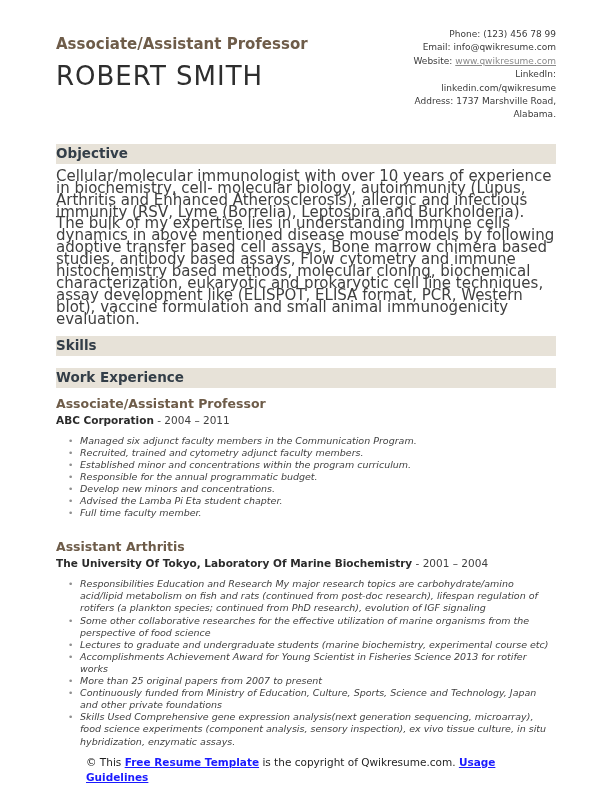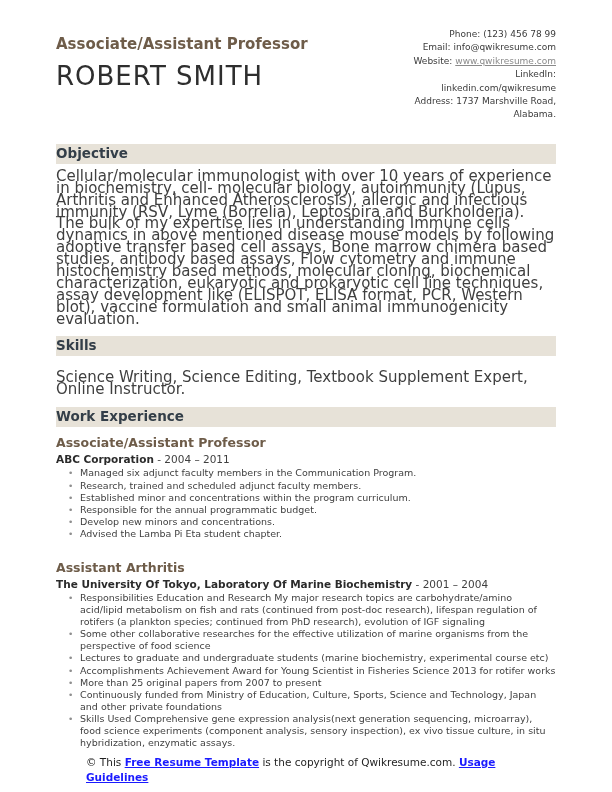--- a/index.html
+++ b/index.html
@@ -25,21 +25,21 @@
   .sec-skills { margin-top:10px; }
   .sec-work { margin-top:12px; }
   
   .body-text { font-size:15px; line-height:11.9px; margin:7px 0 0 0; color:#3f3f3f; }
   .skills-text { margin-top:16px; }
   
   .job-title { font-size:12.5px; font-weight:bold; color:var(--accent,#6E5C49); margin:8px 0 0 0; }
   .job-meta { font-size:10.5px; margin-top:3px; color:#2f2f2f; line-height:13px; }
   .company { font-weight:bold; color:#2b2b2b; }
   .dates { font-weight:normal; color:#3f3f3f;text-align:right; }
-  ul.bullets { list-style:none; margin:1px 0 0 0; padding:0 0 0 24px; font-size:9.5px; line-height:12.1px; color:#3f3f3f; }
+  ul.bullets { list-style:none; margin:8px 0 0 0; padding:0 0 0 24px; font-size:9.5px; line-height:12.1px; color:#3f3f3f;font-style:italic; }
   ul.bullets li { position:relative; }
   ul.bullets li::before {
     content:"\2022"; position:absolute; left:-12px; top:0;
     color:#8f8f8f; font-size:9px;
   }
   .job2 { margin-top:20px; }
   
   .page-footer {
     position:absolute; left:0; right:0; bottom:7px;
     text-align:left; font-size:10.5px; color:#1f1f1f;
@@ -70,38 +70,38 @@
     </div>
   </header>
 
   <section class="sec-objective">
     <div class="bar">Objective</div>
     <p class="body-text">Cellular/molecular immunologist with over 10 years of experience in biochemistry, cell- molecular biology, autoimmunity (Lupus, Arthritis and Enhanced Atherosclerosis), allergic and infectious immunity (RSV, Lyme (Borrelia), Leptospira and Burkholderia). The bulk of my expertise lies in understanding Immune cells dynamics in above mentioned disease mouse models by following adoptive transfer based cell assays, Bone marrow chimera based studies, antibody based assays, Flow cytometry and immune histochemistry based methods, molecular cloning, biochemical characterization, eukaryotic and prokaryotic cell line techniques, assay development like (ELISPOT, ELISA format, PCR, Western blot), vaccine formulation and small animal immunogenicity evaluation.</p>
   </section>
 
   <section class="sec-skills">
     <div class="bar">Skills</div>
-    <p class="body-text skills-text">Science Writing, Science Editing, Textbook Supplement Expert, Online Instructor.</p>
   </section>
 
   <section class="sec-work">
     <div class="bar">Work Experience</div>
 
     <article class="job">
       <h3 class="job-title">Associate/Assistant Professor</h3>
       <div class="job-meta"><span class="company">ABC Corporation</span>
         <span class="dates">- 2004 – 2011</span>
       </div>
       <ul class="bullets">
         <li>Managed six adjunct faculty members in the Communication Program.</li>
-        <li>Research, trained and scheduled adjunct faculty members.</li>
+        <li>Recruited, trained and cytometry adjunct faculty members.</li>
         <li>Established minor and concentrations within the program curriculum.</li>
         <li>Responsible for the annual programmatic budget.</li>
         <li>Develop new minors and concentrations.</li>
         <li>Advised the Lamba Pi Eta student chapter.</li>
+        <li>Full time faculty member.</li>
       </ul>
     </article>
 
     <article class="job job2">
       <h3 class="job-title">Assistant Arthritis</h3>
       <div class="job-meta"><span class="company">The University Of Tokyo, Laboratory Of Marine Biochemistry</span>
         <span class="dates">- 2001 – 2004</span>
       </div>
       <ul class="bullets">
         <li>Responsibilities Education and Research My major research topics are carbohydrate/amino acid/lipid metabolism on fish and rats (continued from post-doc research), lifespan regulation of rotifers (a plankton species; continued from PhD research), evolution of IGF signaling</li>

